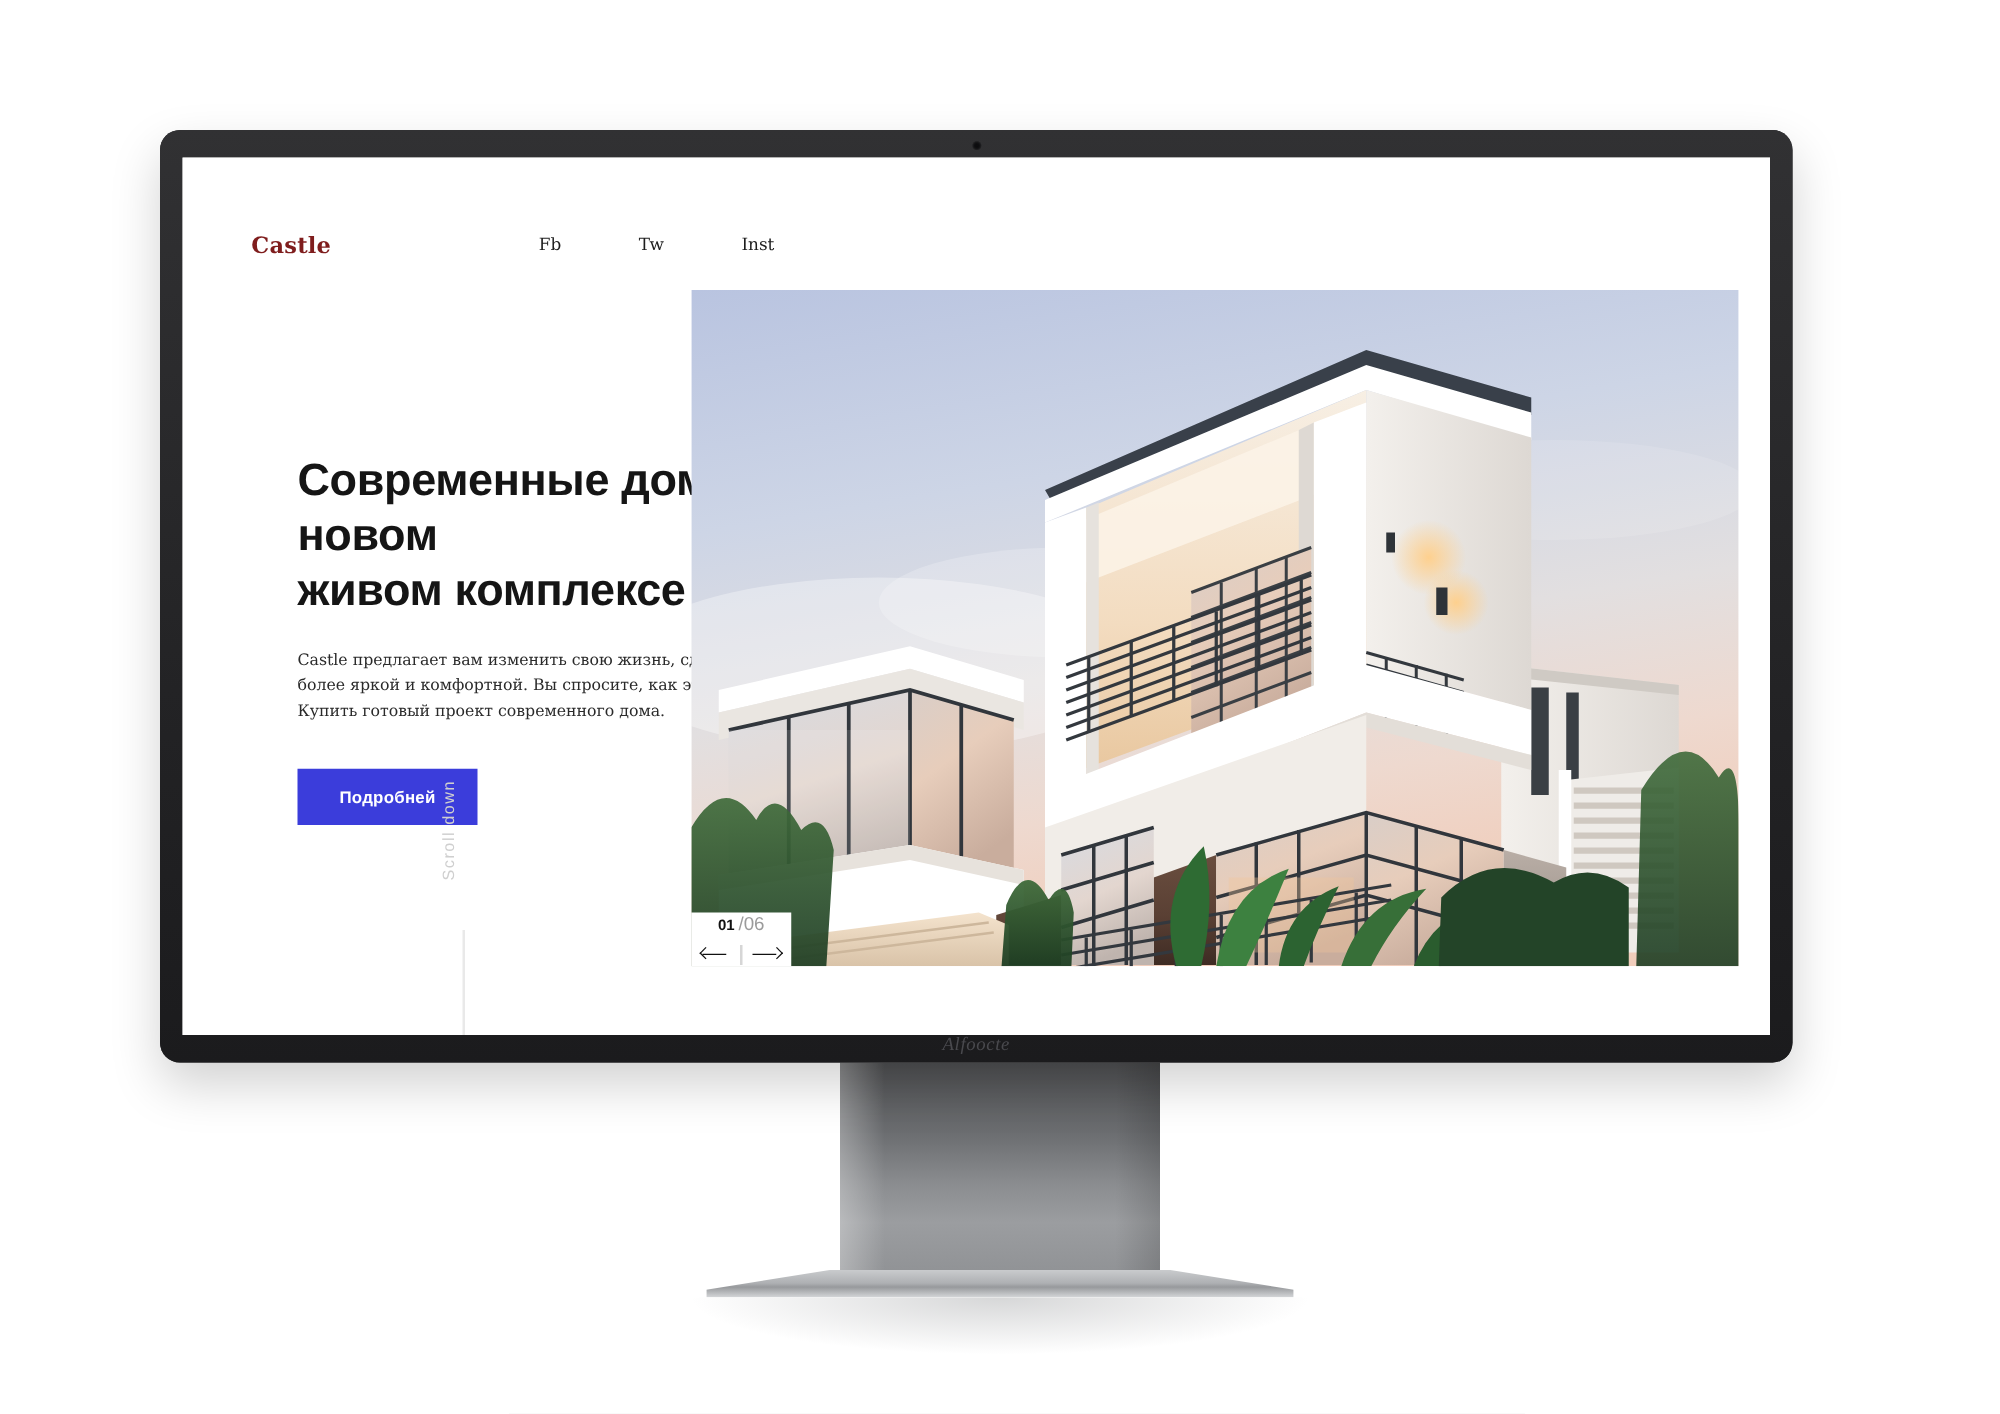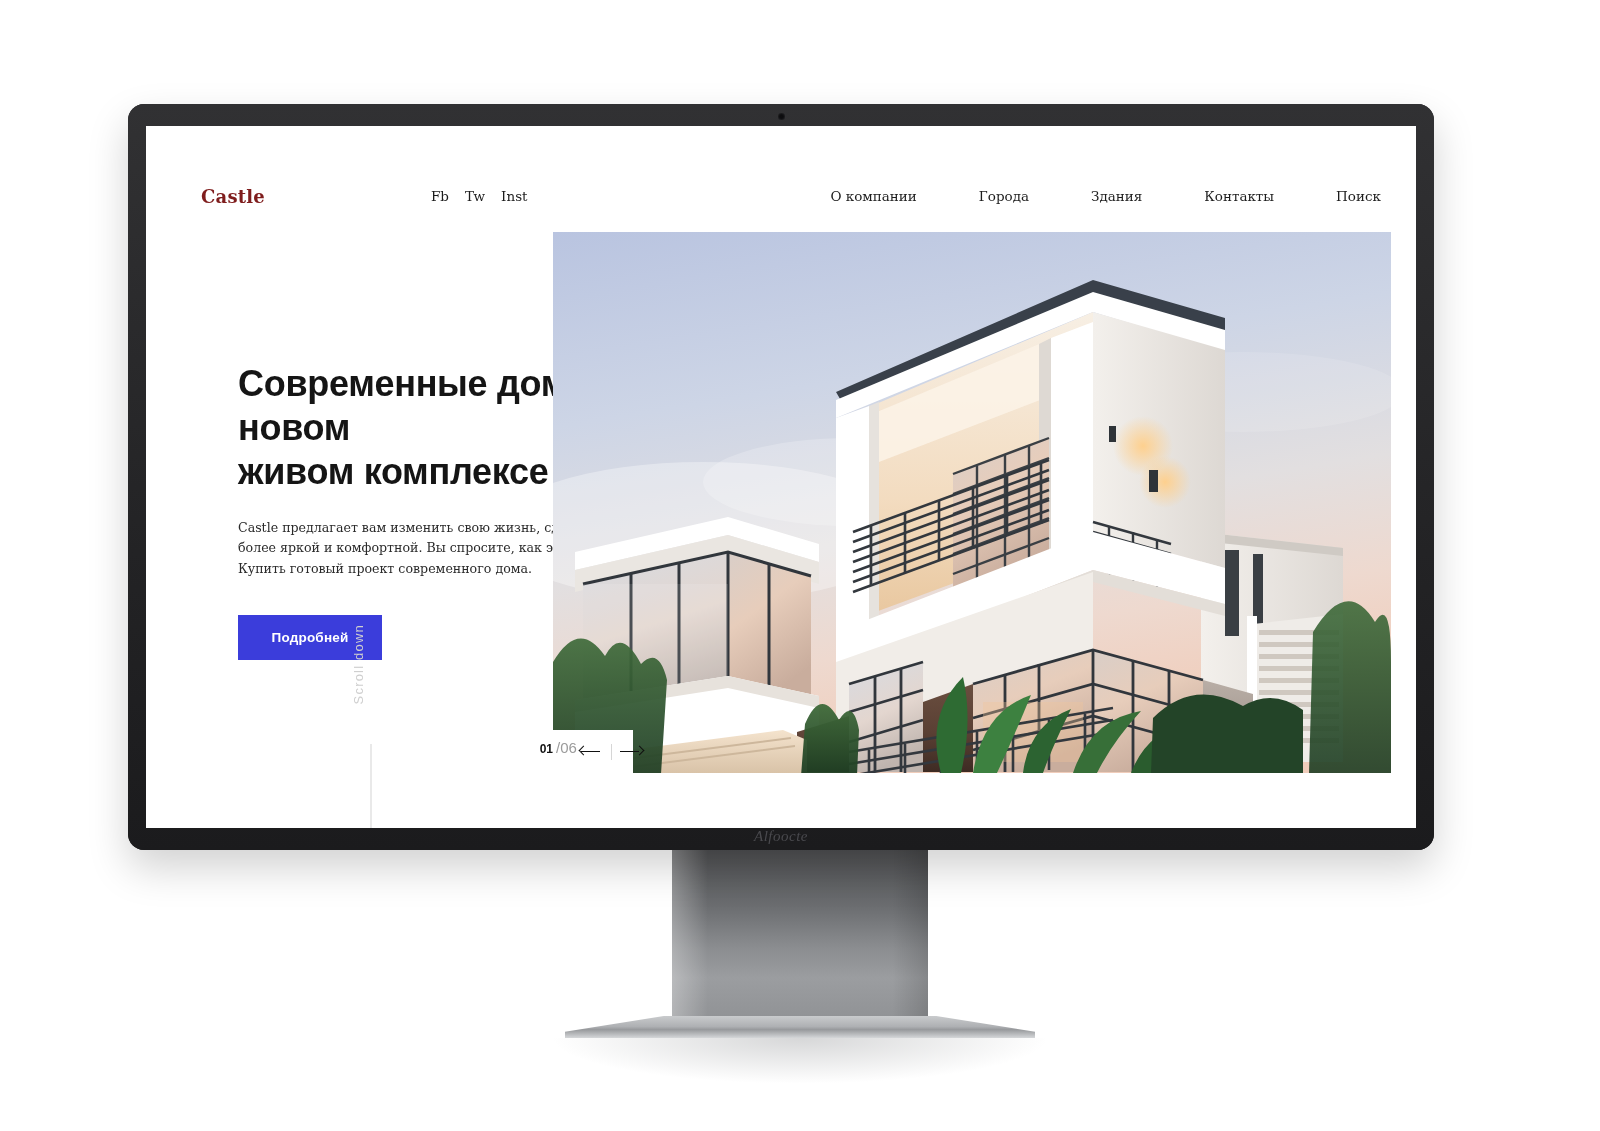--- a/index.html
+++ b/index.html
@@ -69,21 +69,21 @@
   .page { position:relative; width:100%; height:100%; background:#fff; }
   #header{
     position:absolute; left:0; top:0; width:100%; height:110px;
     display:flex; align-items:center;
   }
   #logo{
     position:absolute; left:55px; top:60px;
     font-family:"DejaVu Serif", serif;
     font-weight:700; font-size:18px; color:#7f1d1d; letter-spacing:.2px;
   }
-  .social-nav{ position:absolute; left:285px; top:62px; display:flex; gap:16px; }
+  .social-nav{ position:absolute; left:285px; top:62px; display:flex; gap:62px; }
   .social-nav a{
     font-family:"DejaVu Serif", serif;
     font-size:13.5px; color:#1d1d1d; text-decoration:none;
   }
   .main-nav{ position:absolute; right:35px; top:62px; display:flex; gap:62px; }
   .main-nav a{
     font-family:"DejaVu Serif", serif;
     font-size:13.5px; color:#1d1d1d; text-decoration:none; white-space:nowrap;
   }
 
@@ -125,21 +125,21 @@
     width:838px; height:541px;
     overflow:hidden;
   }
   #hero-image svg{ display:block; width:100%; height:100%; }
 
   
   #slider{
     position:absolute; left:407px; top:604px;
     width:80px; height:43px;
     background:#ffffff;
-    display:flex; flex-direction:row; align-items:center; justify-content:center;
+    display:flex; flex-direction:column; align-items:center; justify-content:center;
   }
   #slider-count{
     font-family:"Liberation Sans", sans-serif; font-size:12px;
     color:#111; font-weight:700; line-height:1; margin-bottom:9px;
     display:flex; align-items:baseline; gap:3px;
   }
   #slider-count .total{ font-weight:400; font-size:15px; color:#9b9b9b; }
   .arrows{ display:flex; align-items:center; gap:0; }
   .arrow-btn{
     width:30px; height:14px; position:relative; cursor:pointer; background:none; border:none;
@@ -179,27 +179,20 @@
 
         <div id="header">
           <div id="logo">Castle</div>
 
           <nav class="social-nav">
             <a>Fb</a>
             <a>Tw</a>
             <a>Inst</a>
           </nav>
 
-          <nav class="main-nav">
-            <a>О компании</a>
-            <a>Города</a>
-            <a>Здания</a>
-            <a>Контакты</a>
-            <a>Поиск</a>
-          </nav>
         </div>
 
         <div id="hero-copy">
           <h1 id="hero-title">Современные дома в новом
 живом комплексе</h1>
           <p id="hero-sub">Castle предлагает вам изменить свою жизнь, сделать ее более яркой и комфортной. Вы спросите, как это сделать? Купить готовый проект современного дома.</p>
           <button id="cta">Подробней</button>
         </div>
 
         <div id="scroll-wrap">

